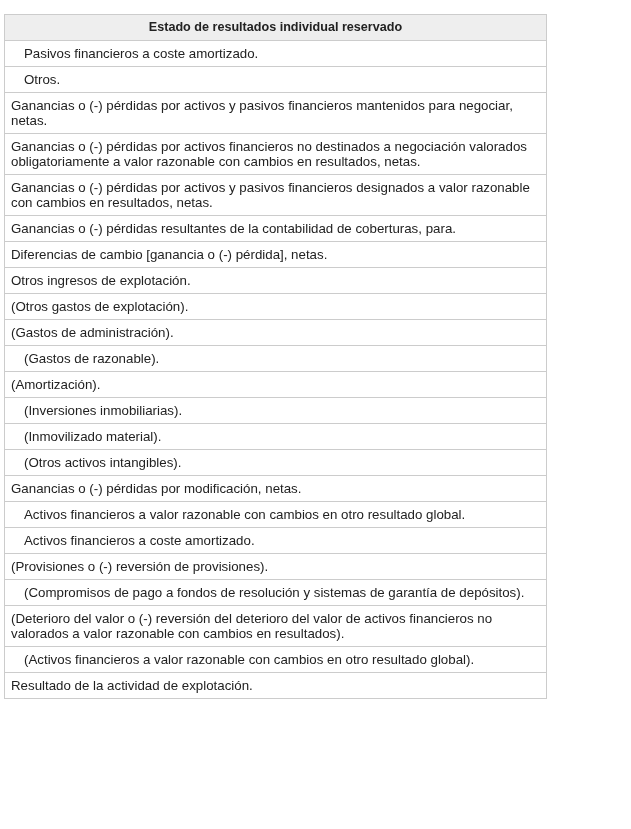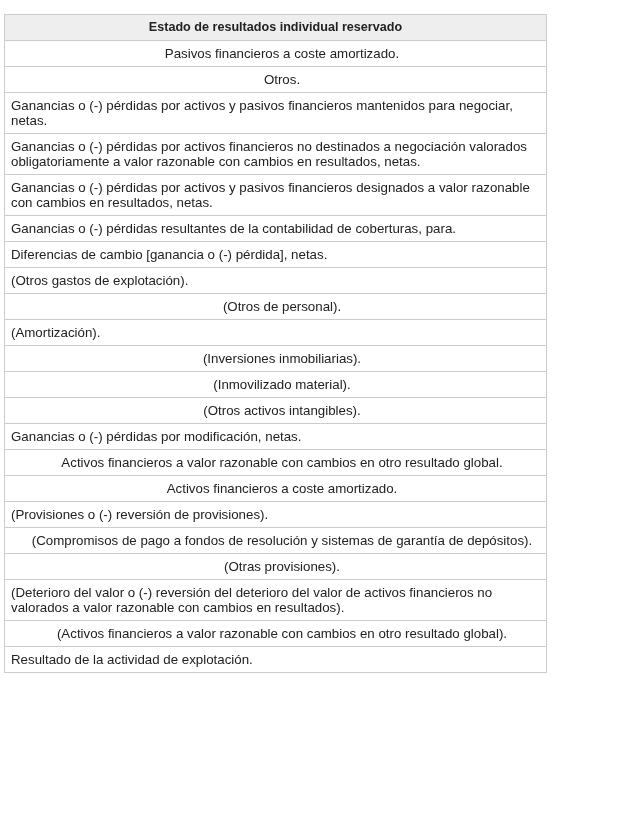--- a/index.html
+++ b/index.html
@@ -35,21 +35,20 @@
       text-align: center;
       padding: 5px 6px 5px 6px;
       height: 15px;
       font-size: 12.6px;
     }
     table.statement td {
       padding: 5px 6px 5px 6px;
     }
     table.statement td.lvl1 {
       padding-left: 19px;
-      text-align: center;
     }
   </style>
 </head>
 <body>
 
 <table class="statement">
   <thead>
     <tr>
       <th>Estado de resultados individual reservado</th>
     </tr>
@@ -70,24 +69,30 @@
       <tr>
         <td class="lvl0">Ganancias o (-) pérdidas por activos y pasivos financieros designados a valor razonable con cambios en resultados, netas.</td>
       </tr>
       <tr>
         <td class="lvl0">Ganancias o (-) pérdidas resultantes de la contabilidad de coberturas, para.</td>
       </tr>
       <tr>
         <td class="lvl0">Diferencias de cambio [ganancia o (-) pérdida], netas.</td>
       </tr>
       <tr>
+        <td class="lvl0">Otros ingresos de explotación.</td>
+      </tr>
+      <tr>
         <td class="lvl0">(Otros gastos de explotación).</td>
       </tr>
       <tr>
-        <td class="lvl1">(Otros de personal).</td>
+        <td class="lvl0">(Gastos de administración).</td>
+      </tr>
+      <tr>
+        <td class="lvl1">(Gastos de razonable).</td>
       </tr>
       <tr>
         <td class="lvl0">(Amortización).</td>
       </tr>
       <tr>
         <td class="lvl1">(Inversiones inmobiliarias).</td>
       </tr>
       <tr>
         <td class="lvl1">(Inmovilizado material).</td>
       </tr>
@@ -103,23 +108,20 @@
       <tr>
         <td class="lvl1">Activos financieros a coste amortizado.</td>
       </tr>
       <tr>
         <td class="lvl0">(Provisiones o (-) reversión de provisiones).</td>
       </tr>
       <tr>
         <td class="lvl1">(Compromisos de pago a fondos de resolución y sistemas de garantía de depósitos).</td>
       </tr>
       <tr>
-        <td class="lvl1">(Otras provisiones).</td>
-      </tr>
-      <tr>
         <td class="lvl0">(Deterioro del valor o (-) reversión del deterioro del valor de activos financieros no valorados a valor razonable con cambios en resultados).</td>
       </tr>
       <tr>
         <td class="lvl1">(Activos financieros a valor razonable con cambios en otro resultado global).</td>
       </tr>
       <tr>
         <td class="lvl0">Resultado de la actividad de explotación.</td>
       </tr>
     </tbody>
 </table>

